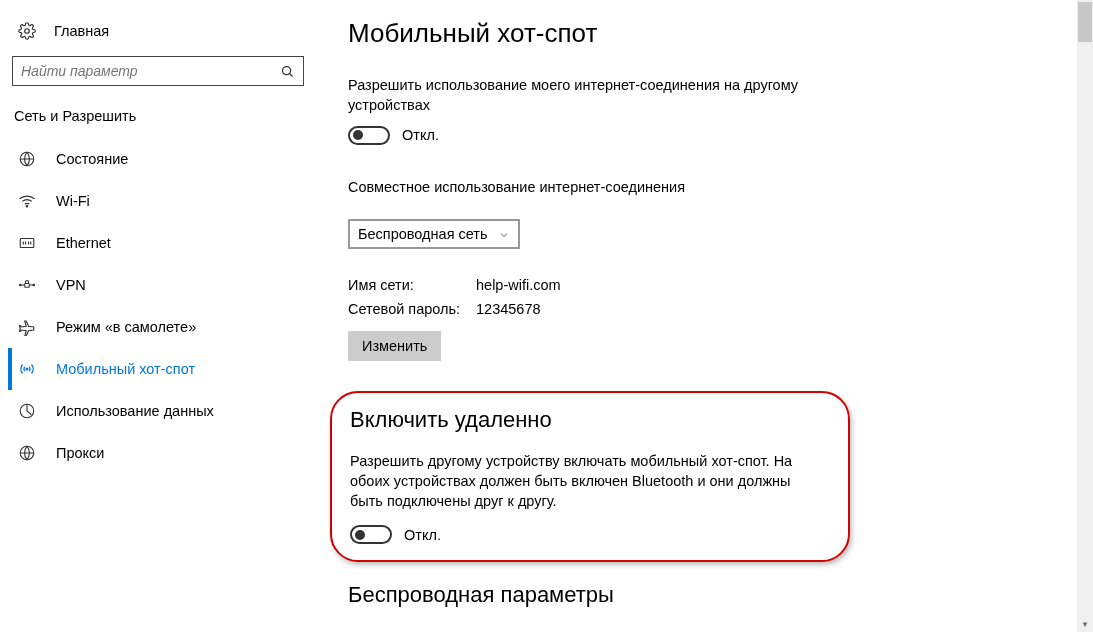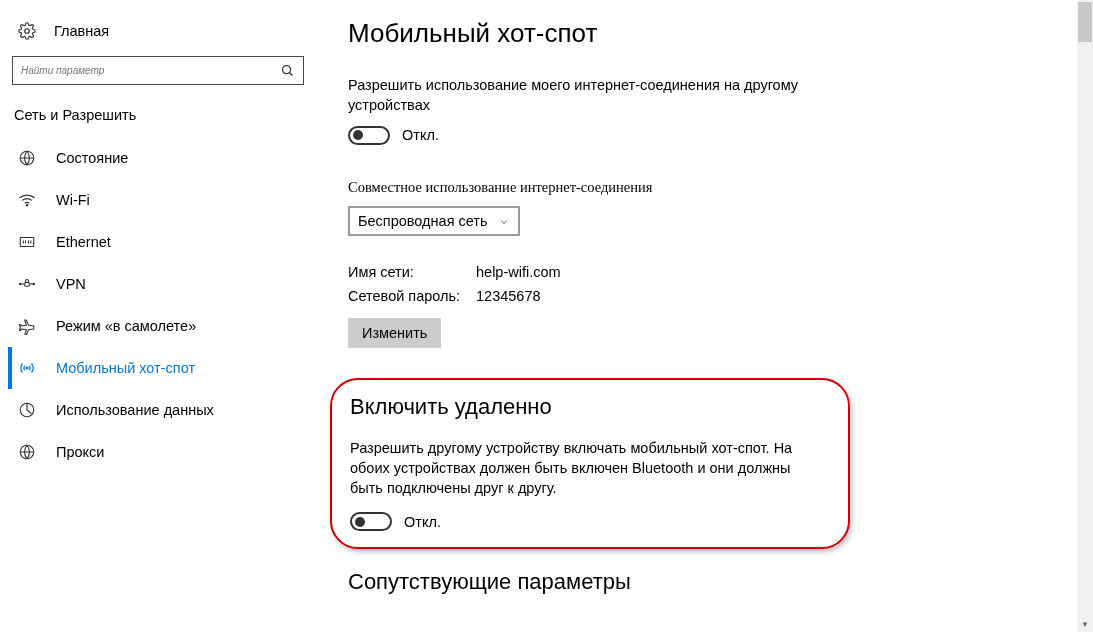--- a/index.html
+++ b/index.html
@@ -37,21 +37,21 @@
   border: 1px solid #444;
   background: #fff;
   display: flex;
   align-items: center;
   padding: 6px 8px;
 }
 .search-box input {
   flex: 1;
   border: none;
   outline: none;
-  font-size: 10px;
+  font-size: 14px;
   font-style: italic;
   color: #555;
   background: transparent;
 }
 .search-box .icon { width: 15px; height: 15px; color: #333; }
 .category {
   font-size: 14.5px;
   padding: 0 0 14px 2px;
 }
 .nav-list { list-style: none; }
@@ -108,22 +108,21 @@
   left: 3px;
   top: 2.5px;
   width: 10px;
   height: 10px;
   border-radius: 50%;
   background: #333;
 }
 .toggle-label { font-size: 14.5px; }
 .sub-label {
   font-size: 14.5px;
-  margin-bottom: 10px;
-  font-family: Liberation Serif, serif;
+  margin-bottom: 24px;
 }
 .select {
   border: 2px solid #999;
   width: 172px;
   padding: 5px 8px;
   display: flex;
   justify-content: space-between;
   align-items: center;
   font-size: 14.5px;
   cursor: pointer;
@@ -328,20 +327,20 @@
       <h2>Включить удаленно</h2>
       <div class="desc">Разрешить другому устройству включать мобильный хот-спот. На обоих устройствах должен быть включен Bluetooth и они должны быть подключены друг к другу.</div>
       <div class="toggle-row">
         <div class="toggle">
             <div class="knob"></div>
           </div>
         <span class="toggle-label">Откл.</span>
       </div>
     </div>
 
-    <h2 class="related">Сопутствующие параметры</h2>
+    <h2 class="related">Беспроводная параметры</h2>
   </div>
 </div>
 
 <div class="scrollbar-track">
   <div class="scrollbar-thumb"></div>
   <div class="scrollbar-arrow bottom">▾</div>
 </div>
 
 </body></html>

